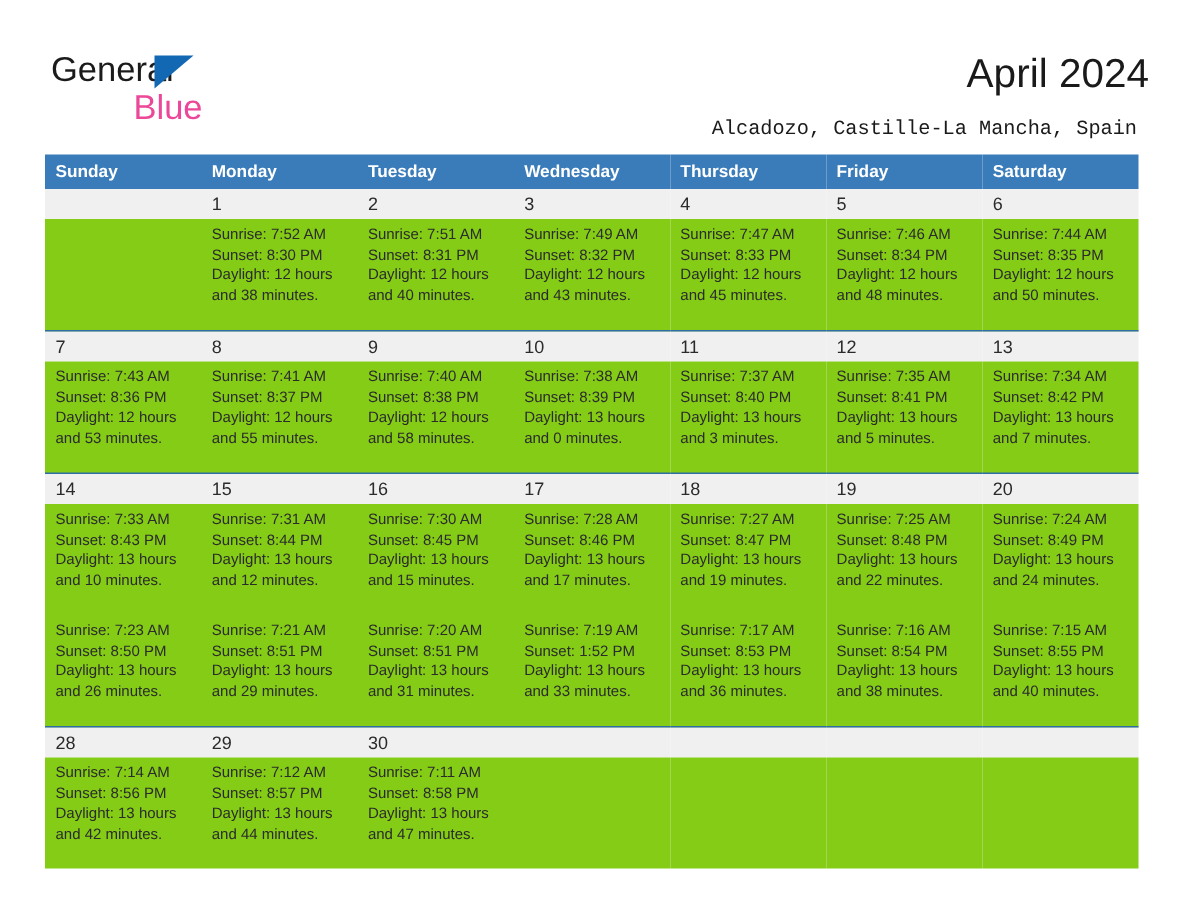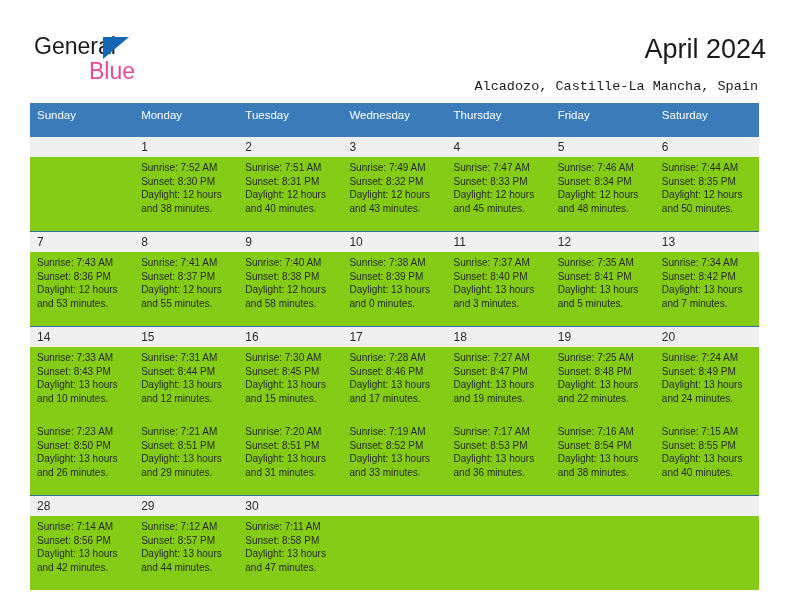--- a/index.html
+++ b/index.html
@@ -93,23 +93,23 @@
     border-collapse: collapse;
     table-layout: fixed;
     width: 729px;
   }
   table.cal col { width: 104.14px; }
 
   thead th {
     background: #3a7cba;
     color: #ffffff;
     font-size: 11.5px;
-    font-weight: normal;
+    font-weight: bold;
     text-align: left;
-    padding: 5px 0 16px 7px;
+    padding: 5px 0 5px 7px;
     height: 13px;
     border: none;
   }
 
   tr.daynum-row td {
     background: #f0f0f0;
     font-size: 12px;
     color: #2b2b2b;
     padding: 3px 0 3px 7px;
     height: 14px;
@@ -344,21 +344,21 @@
             <span class="line">and 29 minutes.</span>
           </td>
           <td>
             <span class="line">Sunrise: 7:20 AM</span>
             <span class="line">Sunset: 8:51 PM</span>
             <span class="line">Daylight: 13 hours</span>
             <span class="line">and 31 minutes.</span>
           </td>
           <td>
             <span class="line">Sunrise: 7:19 AM</span>
-            <span class="line">Sunset: 8:52 PM</span>
+            <span class="line">Sunset: 1:52 PM</span>
             <span class="line">Daylight: 13 hours</span>
             <span class="line">and 33 minutes.</span>
           </td>
           <td>
             <span class="line">Sunrise: 7:17 AM</span>
             <span class="line">Sunset: 8:53 PM</span>
             <span class="line">Daylight: 13 hours</span>
             <span class="line">and 36 minutes.</span>
           </td>
           <td>

